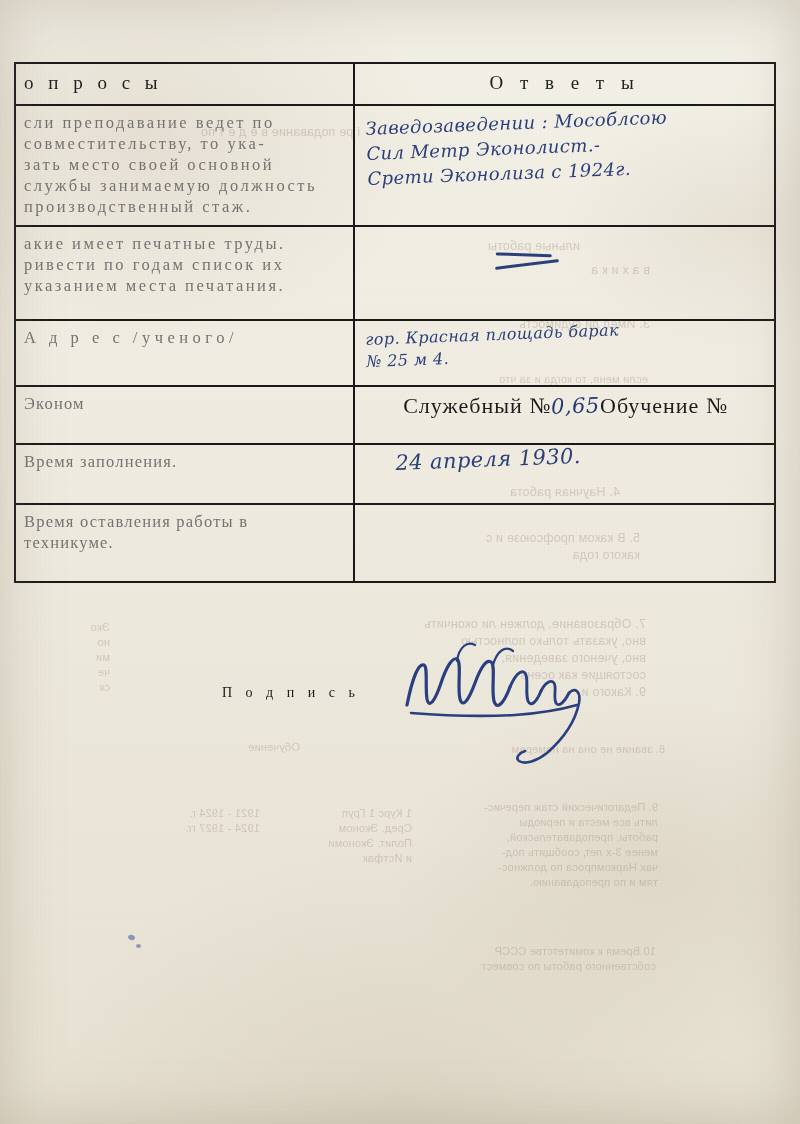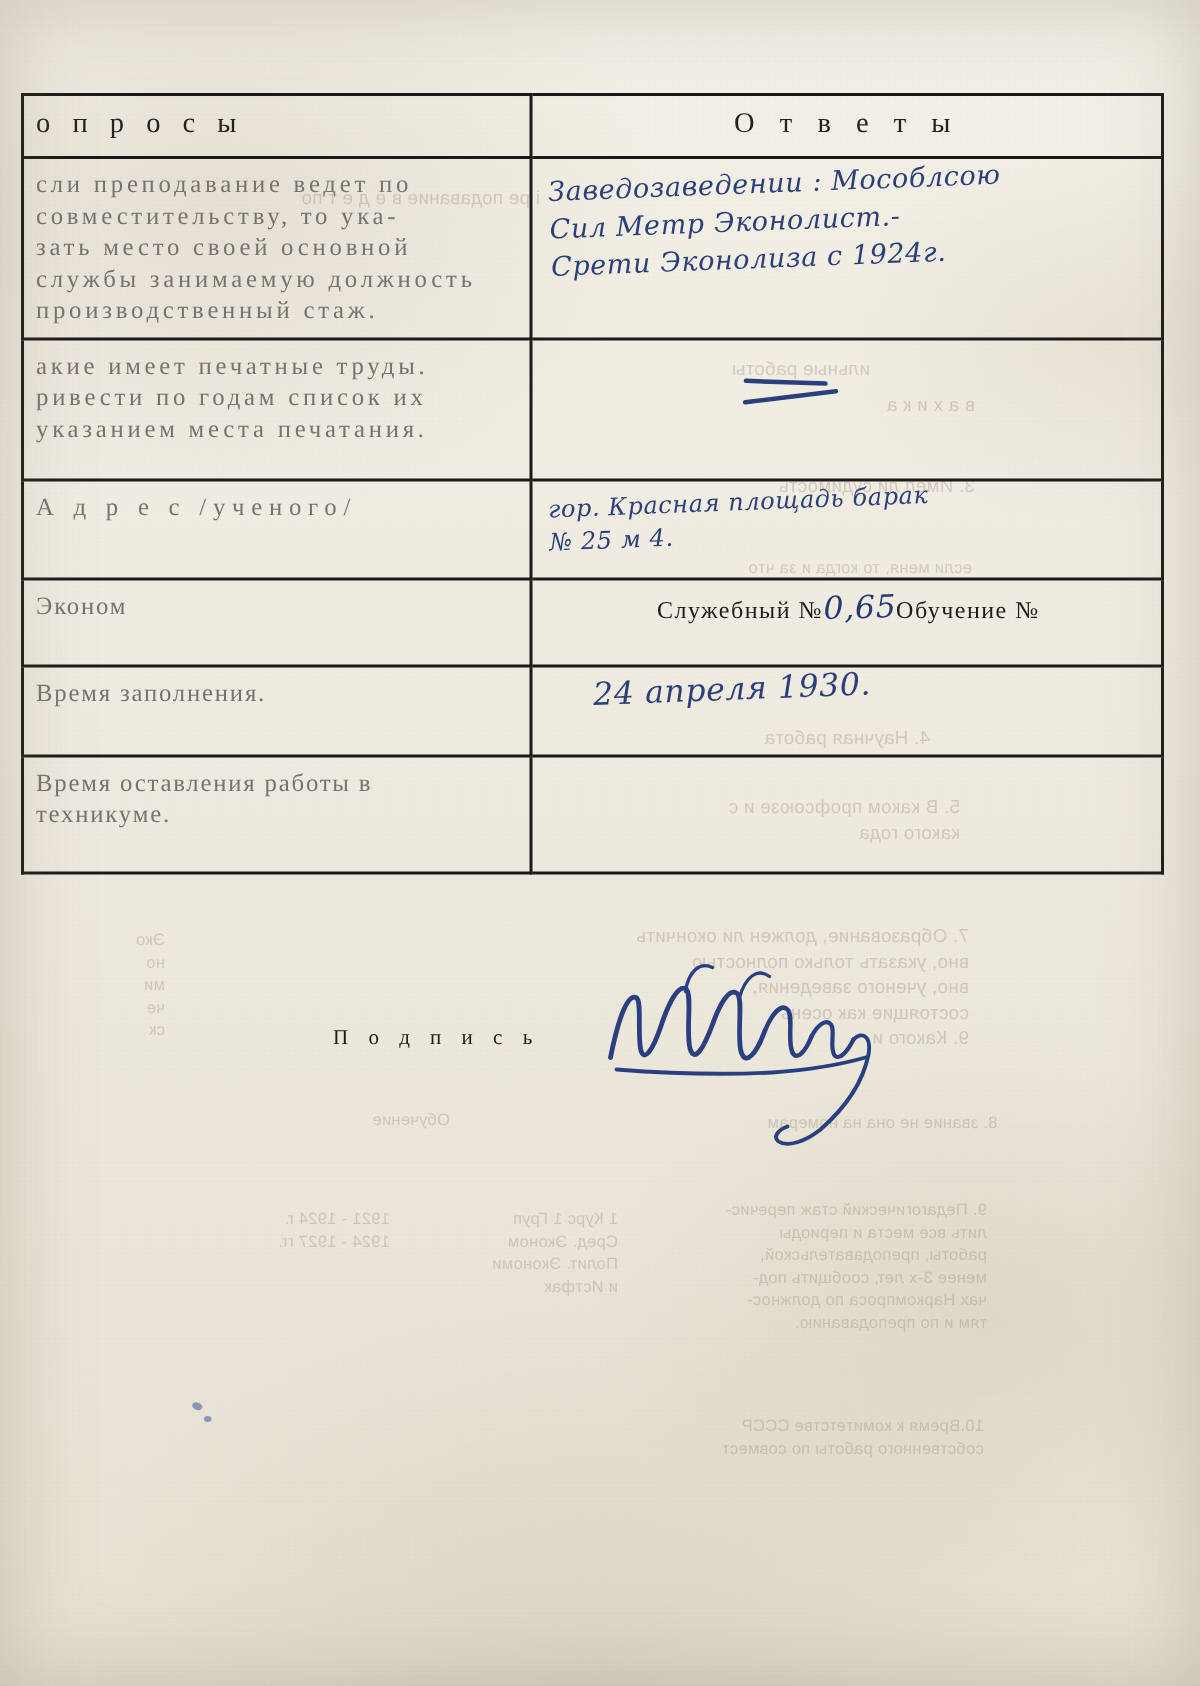--- a/index.html
+++ b/index.html
@@ -86,21 +86,21 @@
     color: #737373;
     letter-spacing: 0.3px;
     white-space: pre-line;
   }
   .q-text.spaced { letter-spacing: 2.5px; }
   .q-text.wide { letter-spacing: 4.5px; }
 
   .a-cell { padding-left: 10px !important; }
   .printed-a {
     font-family: "Liberation Serif", serif;
-    font-size: 16px;
+    font-size: 22px;
     color: #1c1c1c;
     letter-spacing: 1px;
   }
 
   
   .hand {
     font-family: "DejaVu Serif", serif;
     font-style: italic;
     color: #2b3f7a;
     font-size: 18px;

